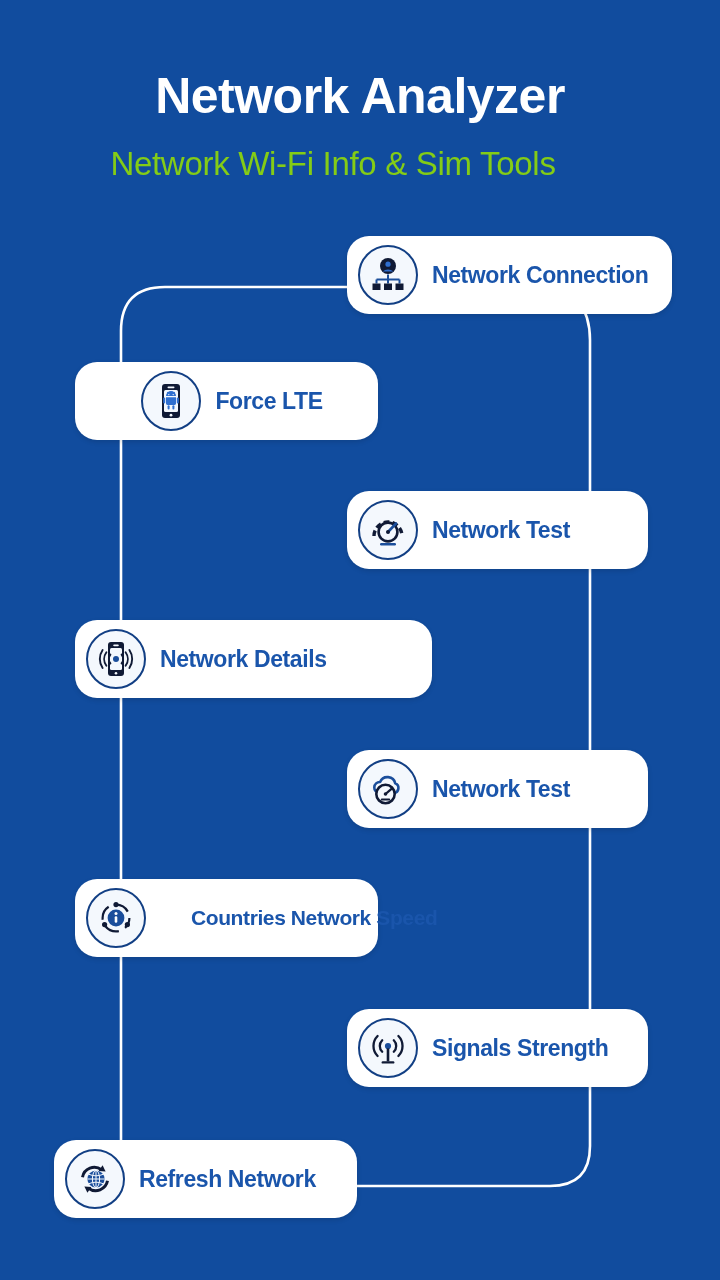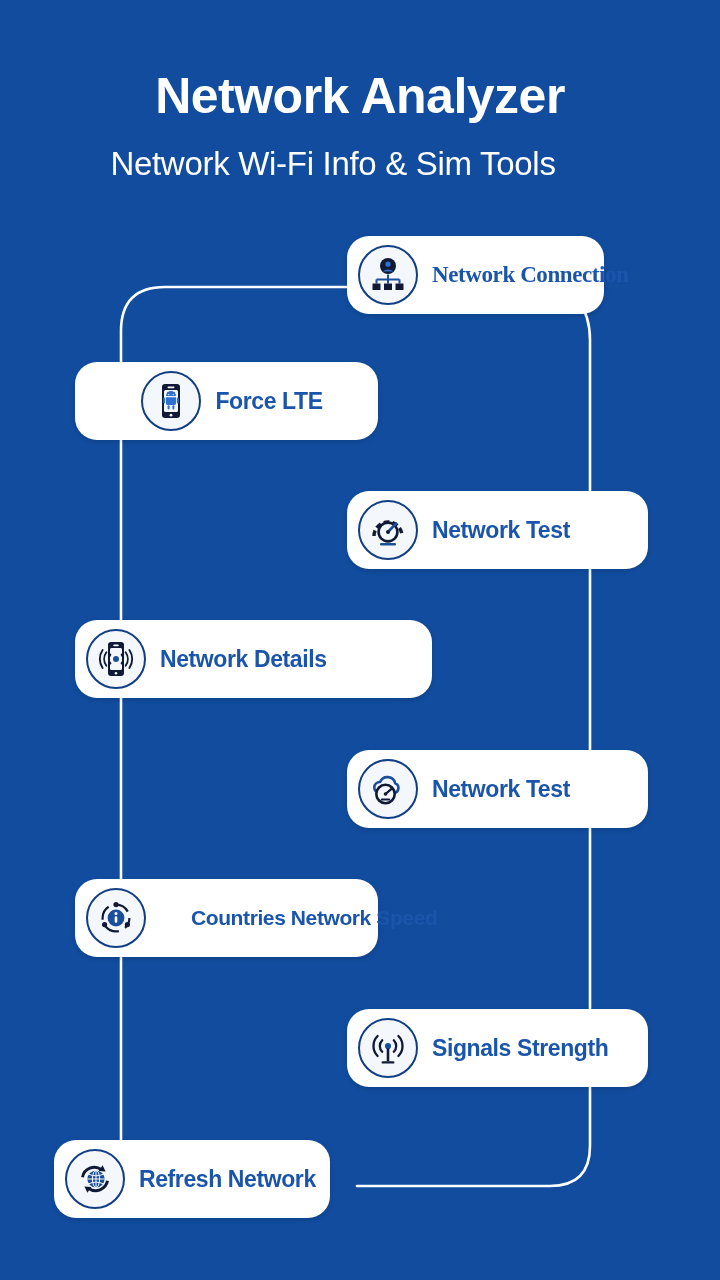--- a/index.html
+++ b/index.html
@@ -37,21 +37,21 @@
     color: #FFFFFF;
     letter-spacing: -0.5px;
     line-height: 60px;
   }
   .subtitle {
     position: absolute;
     left: 0; top: 143px;
     width: 666px;
     font-size: 33px;
     font-weight: 400;
-    color: #ffffff;
+    color: #84cc16;
     letter-spacing: -0.3px;
     line-height: 42px;
   }
 
   
   .connectors {
     position: absolute;
     left: 0; top: 0;
     width: 720px;
     height: 1280px;
@@ -90,28 +90,28 @@
     letter-spacing: -0.4px;
     margin-left: 14px;
     white-space: nowrap;
   }
   .card-label.sm {
     font-size: 21px;
     margin-left: 45px;
   }
 
   
-  #card-network-connection { left: 347px; top: 236px; width: 257px; font-family: Liberation Serif, serif; }
+  #card-network-connection { left: 347px; top: 236px; width: 325px; }
   #card-force-lte          { left: 75px;  top: 362px; width: 303px; justify-content: center; }
   #card-network-test-1     { left: 347px; top: 491px; width: 301px; }
   #card-network-details    { left: 75px;  top: 620px; width: 357px; }
   #card-network-test-2     { left: 347px; top: 750px; width: 301px; }
   #card-countries-speed    { left: 75px;  top: 879px; width: 303px; }
   #card-signals-strength   { left: 347px; top: 1009px; width: 301px; border-radius: 22px; }
-  #card-refresh-network    { left: 54px;  top: 1140px; width: 276px; }
+  #card-refresh-network    { left: 54px;  top: 1140px; width: 303px; }
 </style>
 </head>
 <body>
 
 <div class="stage">
 
   <div class="header">
     <div class="title">Network Analyzer</div>
     <div class="subtitle">Network Wi-Fi Info &amp; Sim Tools</div>
   </div>

